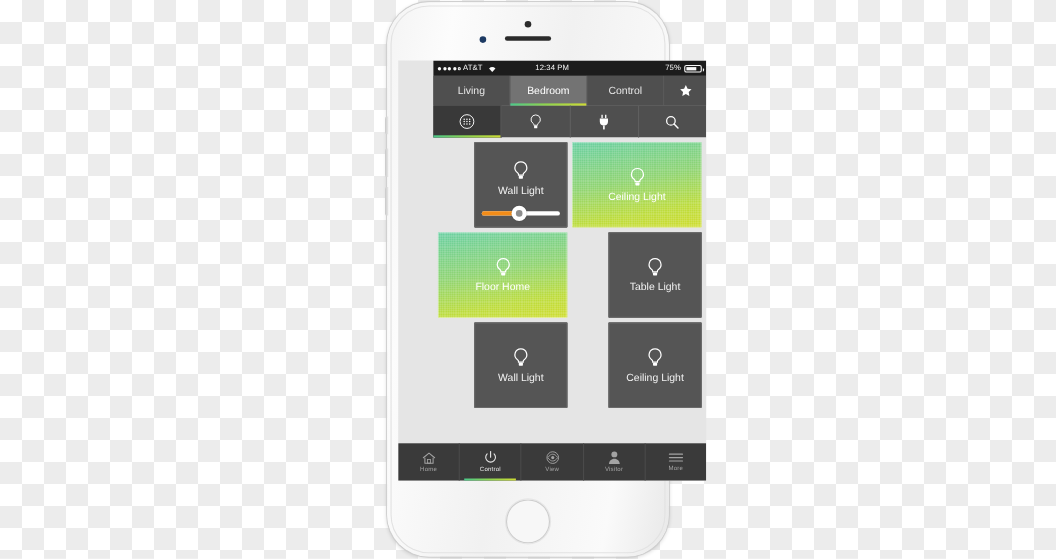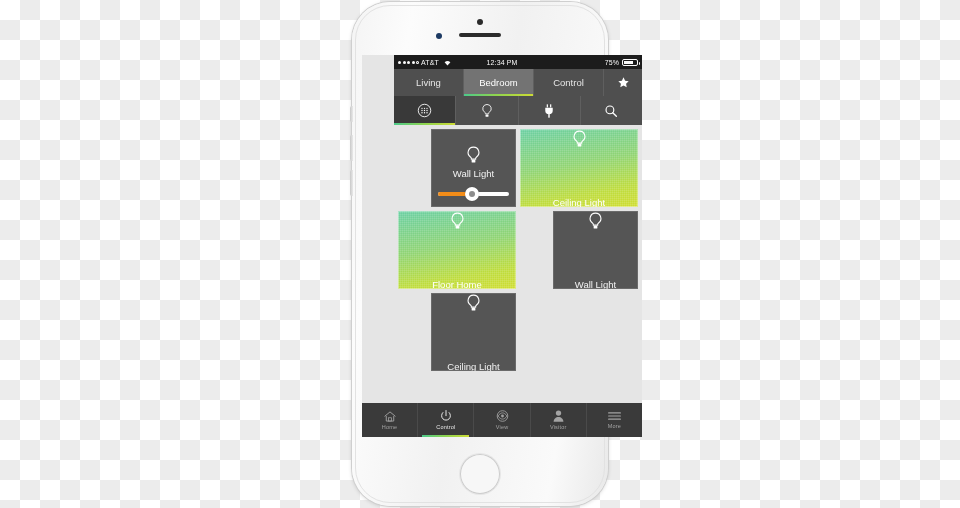--- a/index.html
+++ b/index.html
@@ -227,21 +227,21 @@
     gap: 4px;
     background: #e5e5e5;
   }
   .tile {
     position: relative;
     height: 78px;
     border-radius: 1px;
     display: flex;
     flex-direction: column;
     align-items: center;
-    justify-content: space-between;
+    justify-content: center;
     box-sizing: border-box;
     overflow: hidden;
   }
   .tile.off {
     background: #555555;
     box-shadow: inset 0 0 0 1px #6a6a6a;
     margin-left: 33px;
   }
   .tile.on {
     background-image:
@@ -471,20 +471,29 @@
       <div class="tile on">
         <span class="bulb">
           <svg width="17" height="21" viewBox="0 0 20 24">
             <path d="M10 2.2a6.3 6.3 0 0 0-3.6 11.5c.7.5 1.1 1.2 1.1 2v.6h5v-.6c0-.8.4-1.5 1.1-2A6.3 6.3 0 0 0 10 2.2z" fill="none" stroke="#ffffff" stroke-width="1.3"></path>
             <rect x="7.8" y="17.1" width="4.4" height="3.2" rx="0.8" fill="#ffffff"></rect>
           </svg>
         </span>
         <span class="tile-label">Floor Home</span>
       </div>
 
+      <div class="tile off">
+        <span class="bulb">
+          <svg width="17" height="21" viewBox="0 0 20 24">
+            <path d="M10 2.2a6.3 6.3 0 0 0-3.6 11.5c.7.5 1.1 1.2 1.1 2v.6h5v-.6c0-.8.4-1.5 1.1-2A6.3 6.3 0 0 0 10 2.2z" fill="none" stroke="#ffffff" stroke-width="1.3"></path>
+            <rect x="7.8" y="17.1" width="4.4" height="3.2" rx="0.8" fill="#ffffff"></rect>
+          </svg>
+        </span>
+        <span class="tile-label">Table Light</span>
+      </div>
 
       <div class="tile off">
         <span class="bulb">
           <svg width="17" height="21" viewBox="0 0 20 24">
             <path d="M10 2.2a6.3 6.3 0 0 0-3.6 11.5c.7.5 1.1 1.2 1.1 2v.6h5v-.6c0-.8.4-1.5 1.1-2A6.3 6.3 0 0 0 10 2.2z" fill="none" stroke="#ffffff" stroke-width="1.3"></path>
             <rect x="7.8" y="17.1" width="4.4" height="3.2" rx="0.8" fill="#ffffff"></rect>
           </svg>
         </span>
         <span class="tile-label">Wall Light</span>
       </div>

